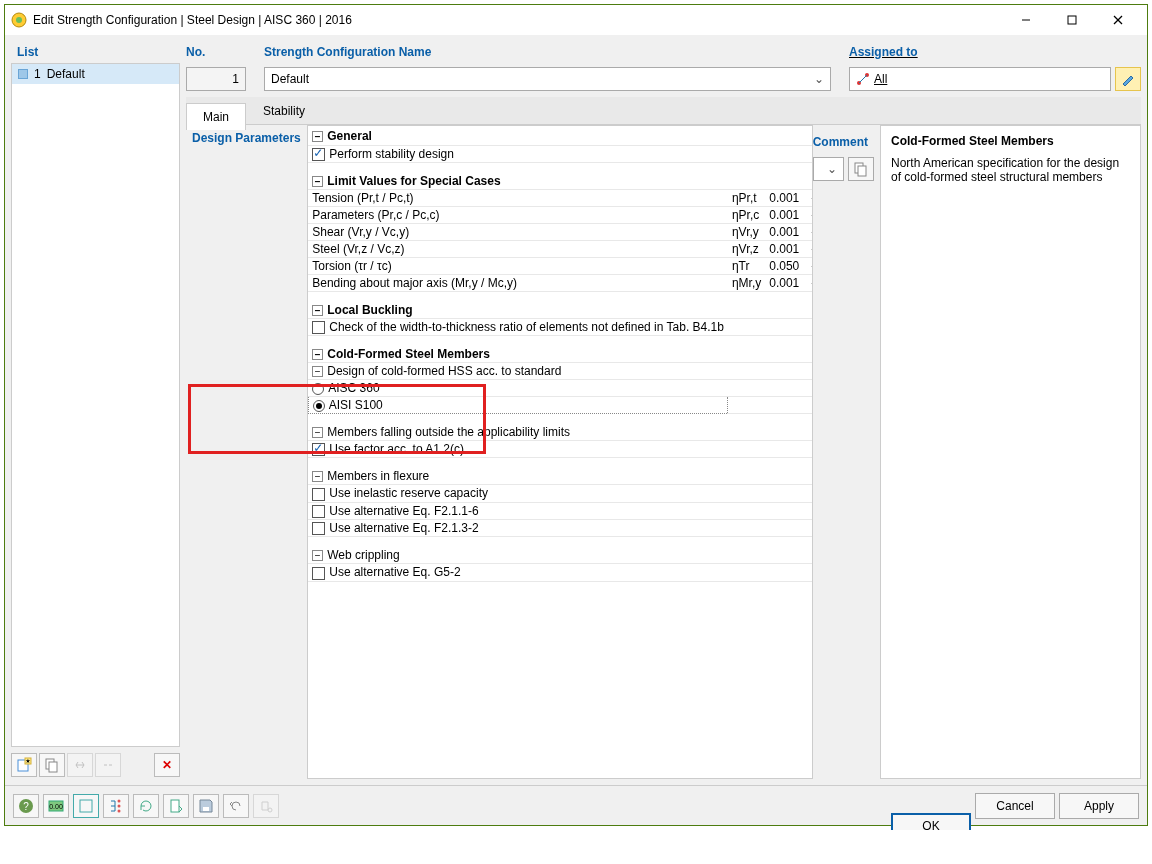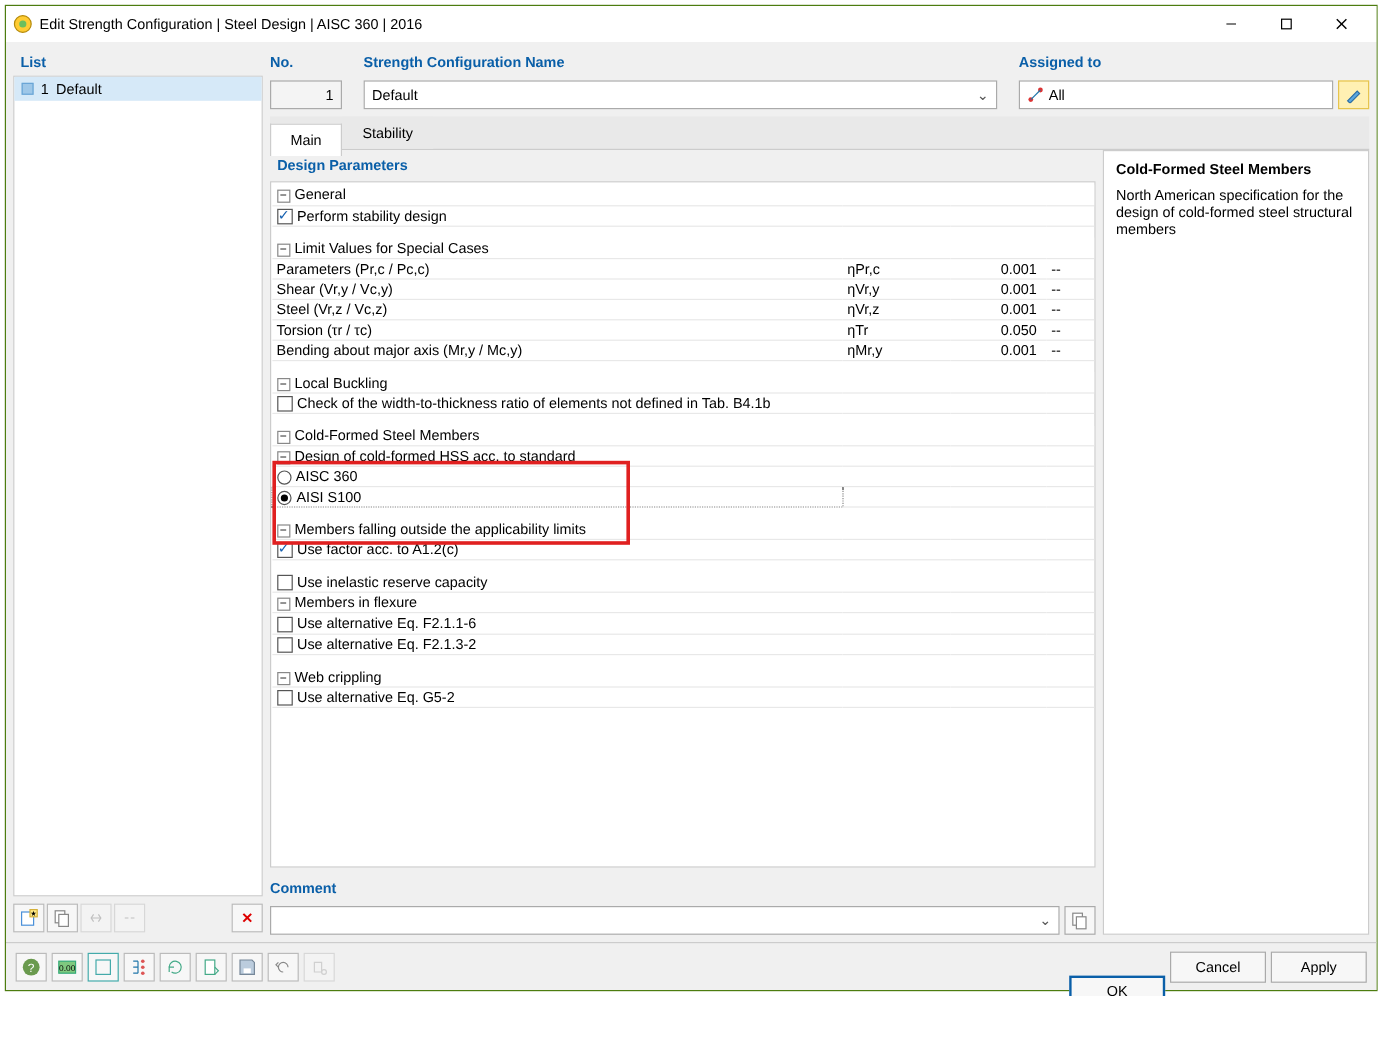--- a/index.html
+++ b/index.html
@@ -37,21 +37,21 @@
   font-family: "Segoe UI Symbol", sans-serif;
 }
 .content {
   flex: 1;
   display: flex;
   background: #f0f0f0;
   padding: 6px;
   gap: 6px;
 }
 .left-panel {
-  width: 208px;
+  width: 169px;
   display: flex;
   flex-direction: column;
 }
 .panel-header {
   color: #0a5fa8;
   font-weight: bold;
   padding: 4px 6px;
   font-size: 12px;
 }
 .panel-box {
@@ -90,21 +90,21 @@
   flex-direction: column;
 }
 .top-fields {
   display: flex;
   gap: 18px;
   margin-bottom: 6px;
 }
 .field-group { display: flex; flex-direction: column; }
 .field-group.no { width: 60px; }
 .field-group.name { flex: 1; }
-.field-group.assigned { width: 292px; }
+.field-group.assigned { width: 292px; text-decoration: underline; }
 .field-input {
   height: 24px;
   border: 1px solid #aaa;
   background: #fff;
   padding: 0 6px;
   margin-top: 4px;
   display: flex;
   align-items: center;
 }
 .field-input.num { justify-content: flex-end; background: #f4f4f4; }
@@ -134,40 +134,40 @@
 }
 
 .tabbody {
   flex: 1;
   display: flex;
   gap: 6px;
 }
 .params-col {
   width: 688px;
   display: flex;
-  flex-direction: column;
+  flex-direction: row;
 }
 .params-header {
   color: #0a5fa8;
   font-weight: bold;
   padding: 6px 6px;
 }
 .tree {
   background: #fff;
   border: 1px solid #ccc;
   flex: 1;
   overflow: auto;
   padding: 2px 0;
 }
 .tree table { border-collapse: collapse; width: 100%; }
 .tree td { padding: 1px 4px; vertical-align: middle; height: 17px; white-space: nowrap; border-bottom: 1px solid #e8e8e8; }
 .tree td.c2 { width: 90px; }
 .tree td.c3 { width: 80px; text-align: right; padding-right: 8px; }
 .tree td.c4 { width: 40px; }
-.tree tr.grouprow td { font-weight: normal; background: #fff; }
+.tree tr.grouprow td { font-weight: bold; background: #fff; }
 .exp {
   display: inline-block;
   width: 11px; height: 11px;
   border: 1px solid #888;
   text-align: center;
   line-height: 9px;
   font-size: 10px;
   margin-right: 4px;
   background: #fff;
 }
@@ -385,20 +385,26 @@
                     <td colspan="4"></td>
                   </tr>
 
               <tr class="grouprow">
                 <td><span class="exp">−</span><span>Limit Values for Special Cases</span></td>
                     <td class="c2"></td>
                     <td class="c3"></td>
                     <td class="c4"></td>
               </tr>
               <tr>
+                <td class="ind2">Tension (Pr,t / Pc,t)</td>
+                <td class="c2">ηPr,t</td>
+                <td class="c3">0.001</td>
+                <td class="c4">--</td>
+              </tr>
+              <tr>
                 <td class="ind2">Parameters (Pr,c / Pc,c)</td>
                 <td class="c2">ηPr,c</td>
                 <td class="c3">0.001</td>
                 <td class="c4">--</td>
               </tr>
               <tr>
                 <td class="ind2">Shear (Vr,y / Vc,y)</td>
                 <td class="c2">ηVr,y</td>
                 <td class="c3">0.001</td>
                 <td class="c4">--</td>
@@ -479,27 +485,27 @@
                 <td class="ind3"><span class="chk on"></span><span>Use factor acc. to A1.2(c)</span></td>
                     <td class="c2"></td>
                     <td class="c3"></td>
                     <td class="c4"></td>
               </tr>
               <tr class="spacer-row">
                     <td colspan="4"></td>
                   </tr>
 
               <tr>
+                <td class="ind2"><span class="exp">−</span><span>Members in flexure</span></td>
+                    <td class="c2"></td>
+                    <td class="c3"></td>
+                    <td class="c4"></td>
+              </tr>
+              <tr>
                 <td class="ind3"><span class="chk"></span><span>Use inelastic reserve capacity</span></td>
-                    <td class="c2"></td>
-                    <td class="c3"></td>
-                    <td class="c4"></td>
-              </tr>
-              <tr>
-                <td class="ind2"><span class="exp">−</span><span>Members in flexure</span></td>
                     <td class="c2"></td>
                     <td class="c3"></td>
                     <td class="c4"></td>
               </tr>
               <tr>
                 <td class="ind3"><span class="chk"></span><span>Use alternative Eq. F2.1.1-6</span></td>
                     <td class="c2"></td>
                     <td class="c3"></td>
                     <td class="c4"></td>
               </tr>

